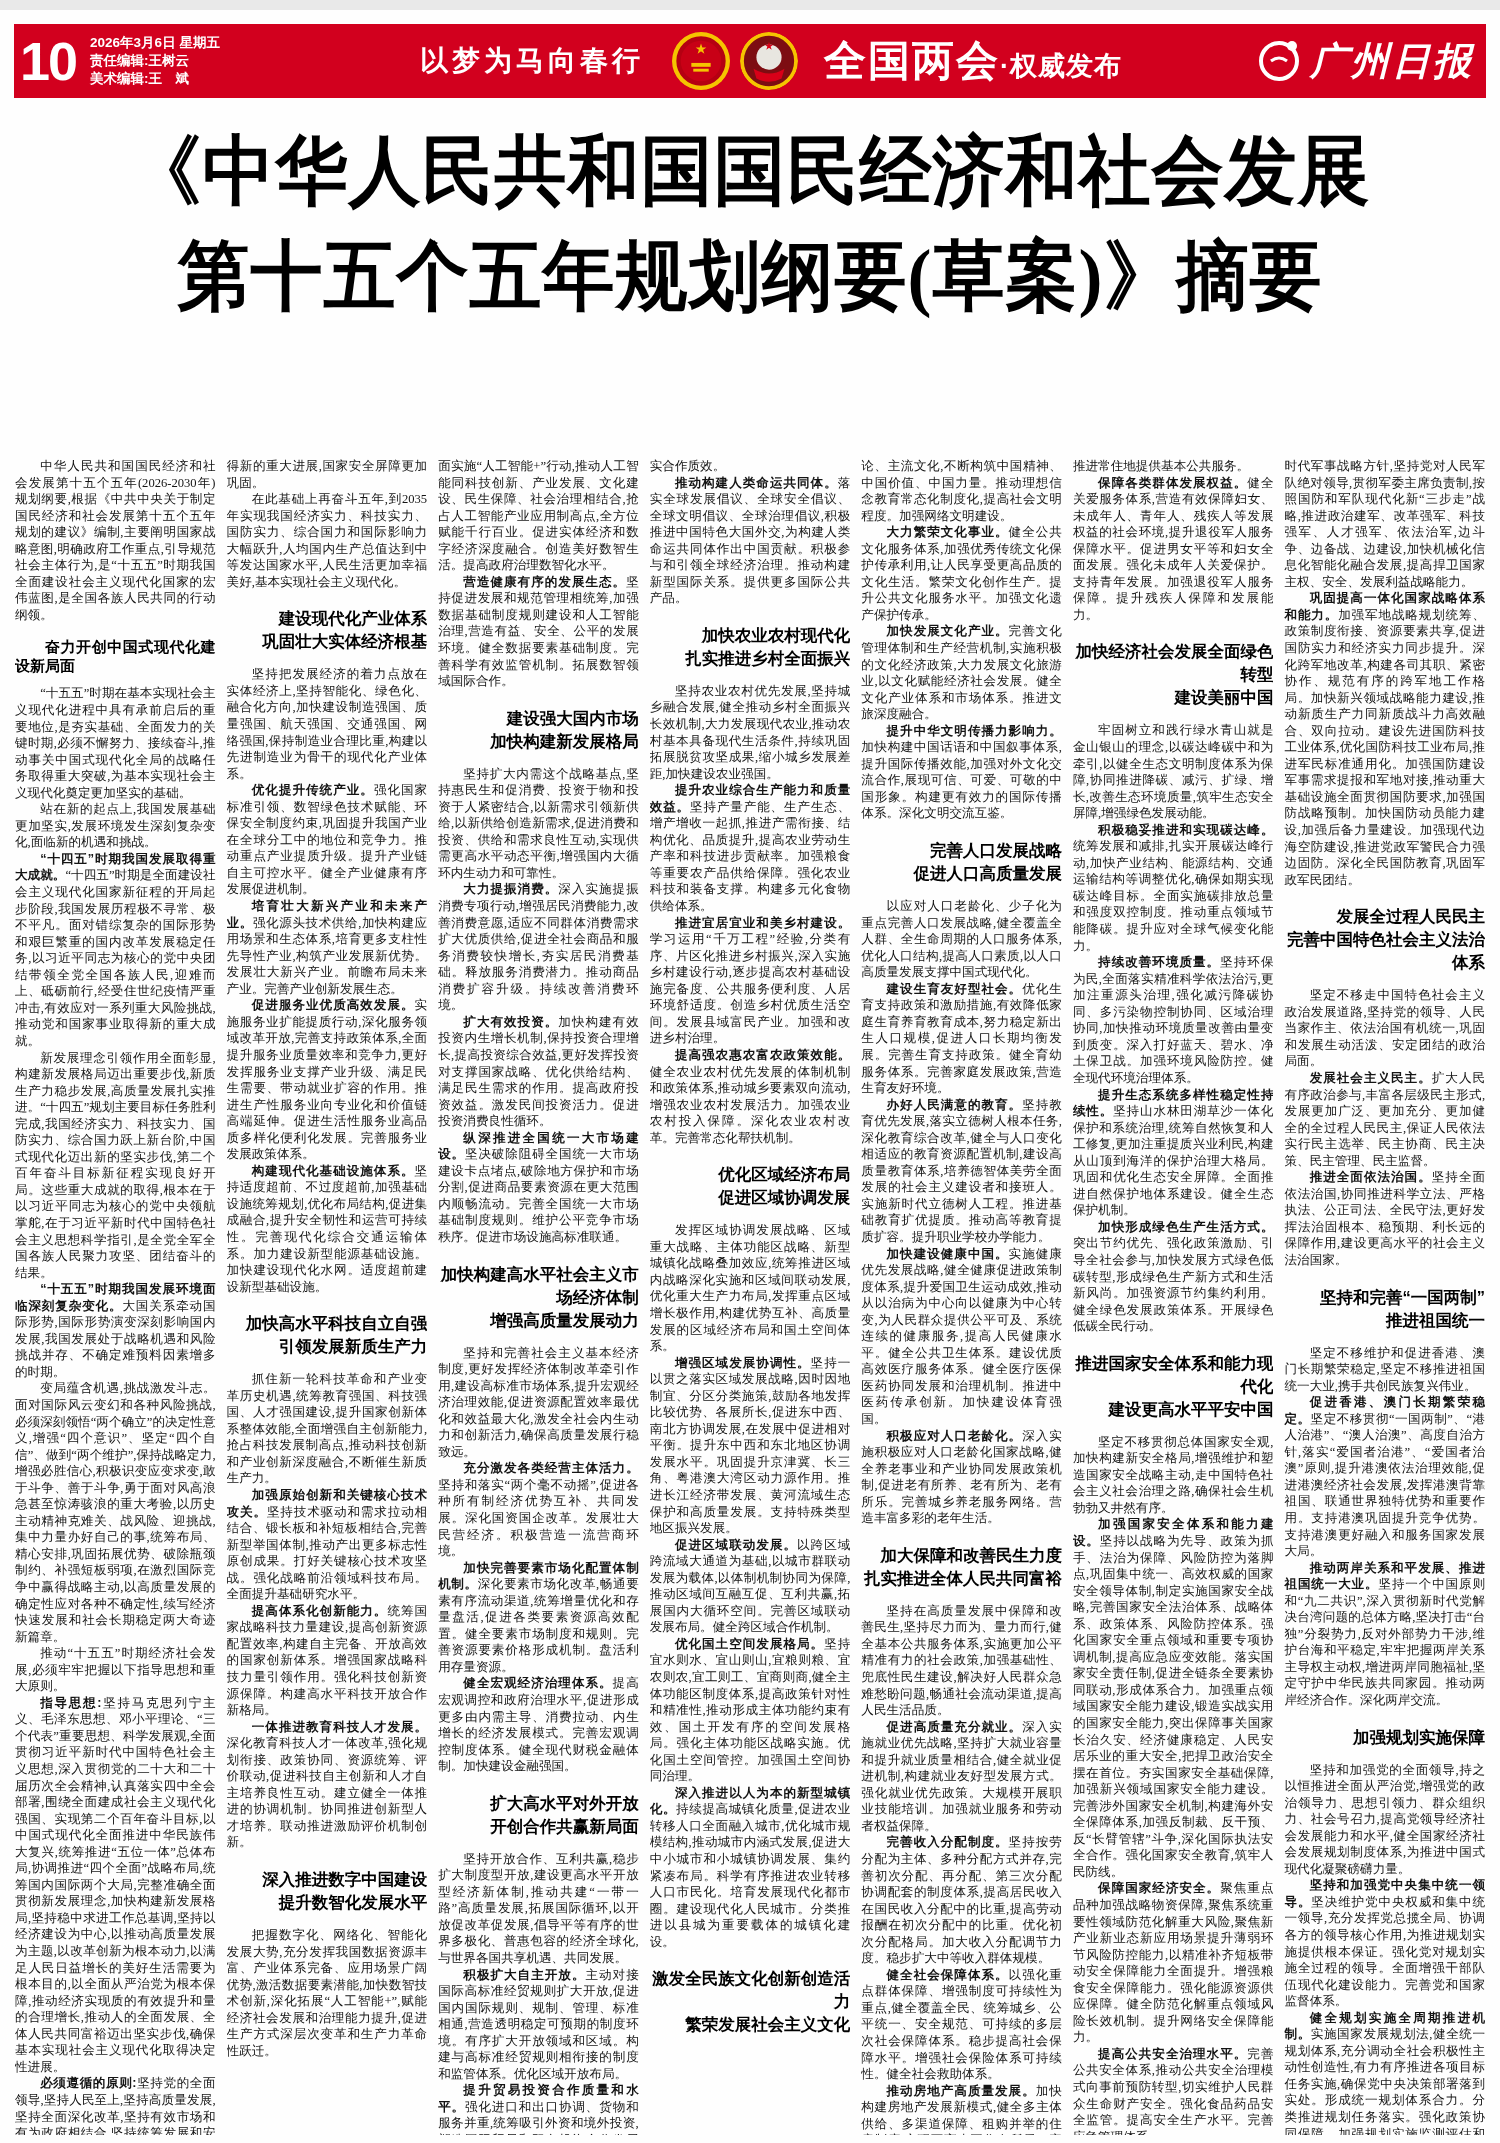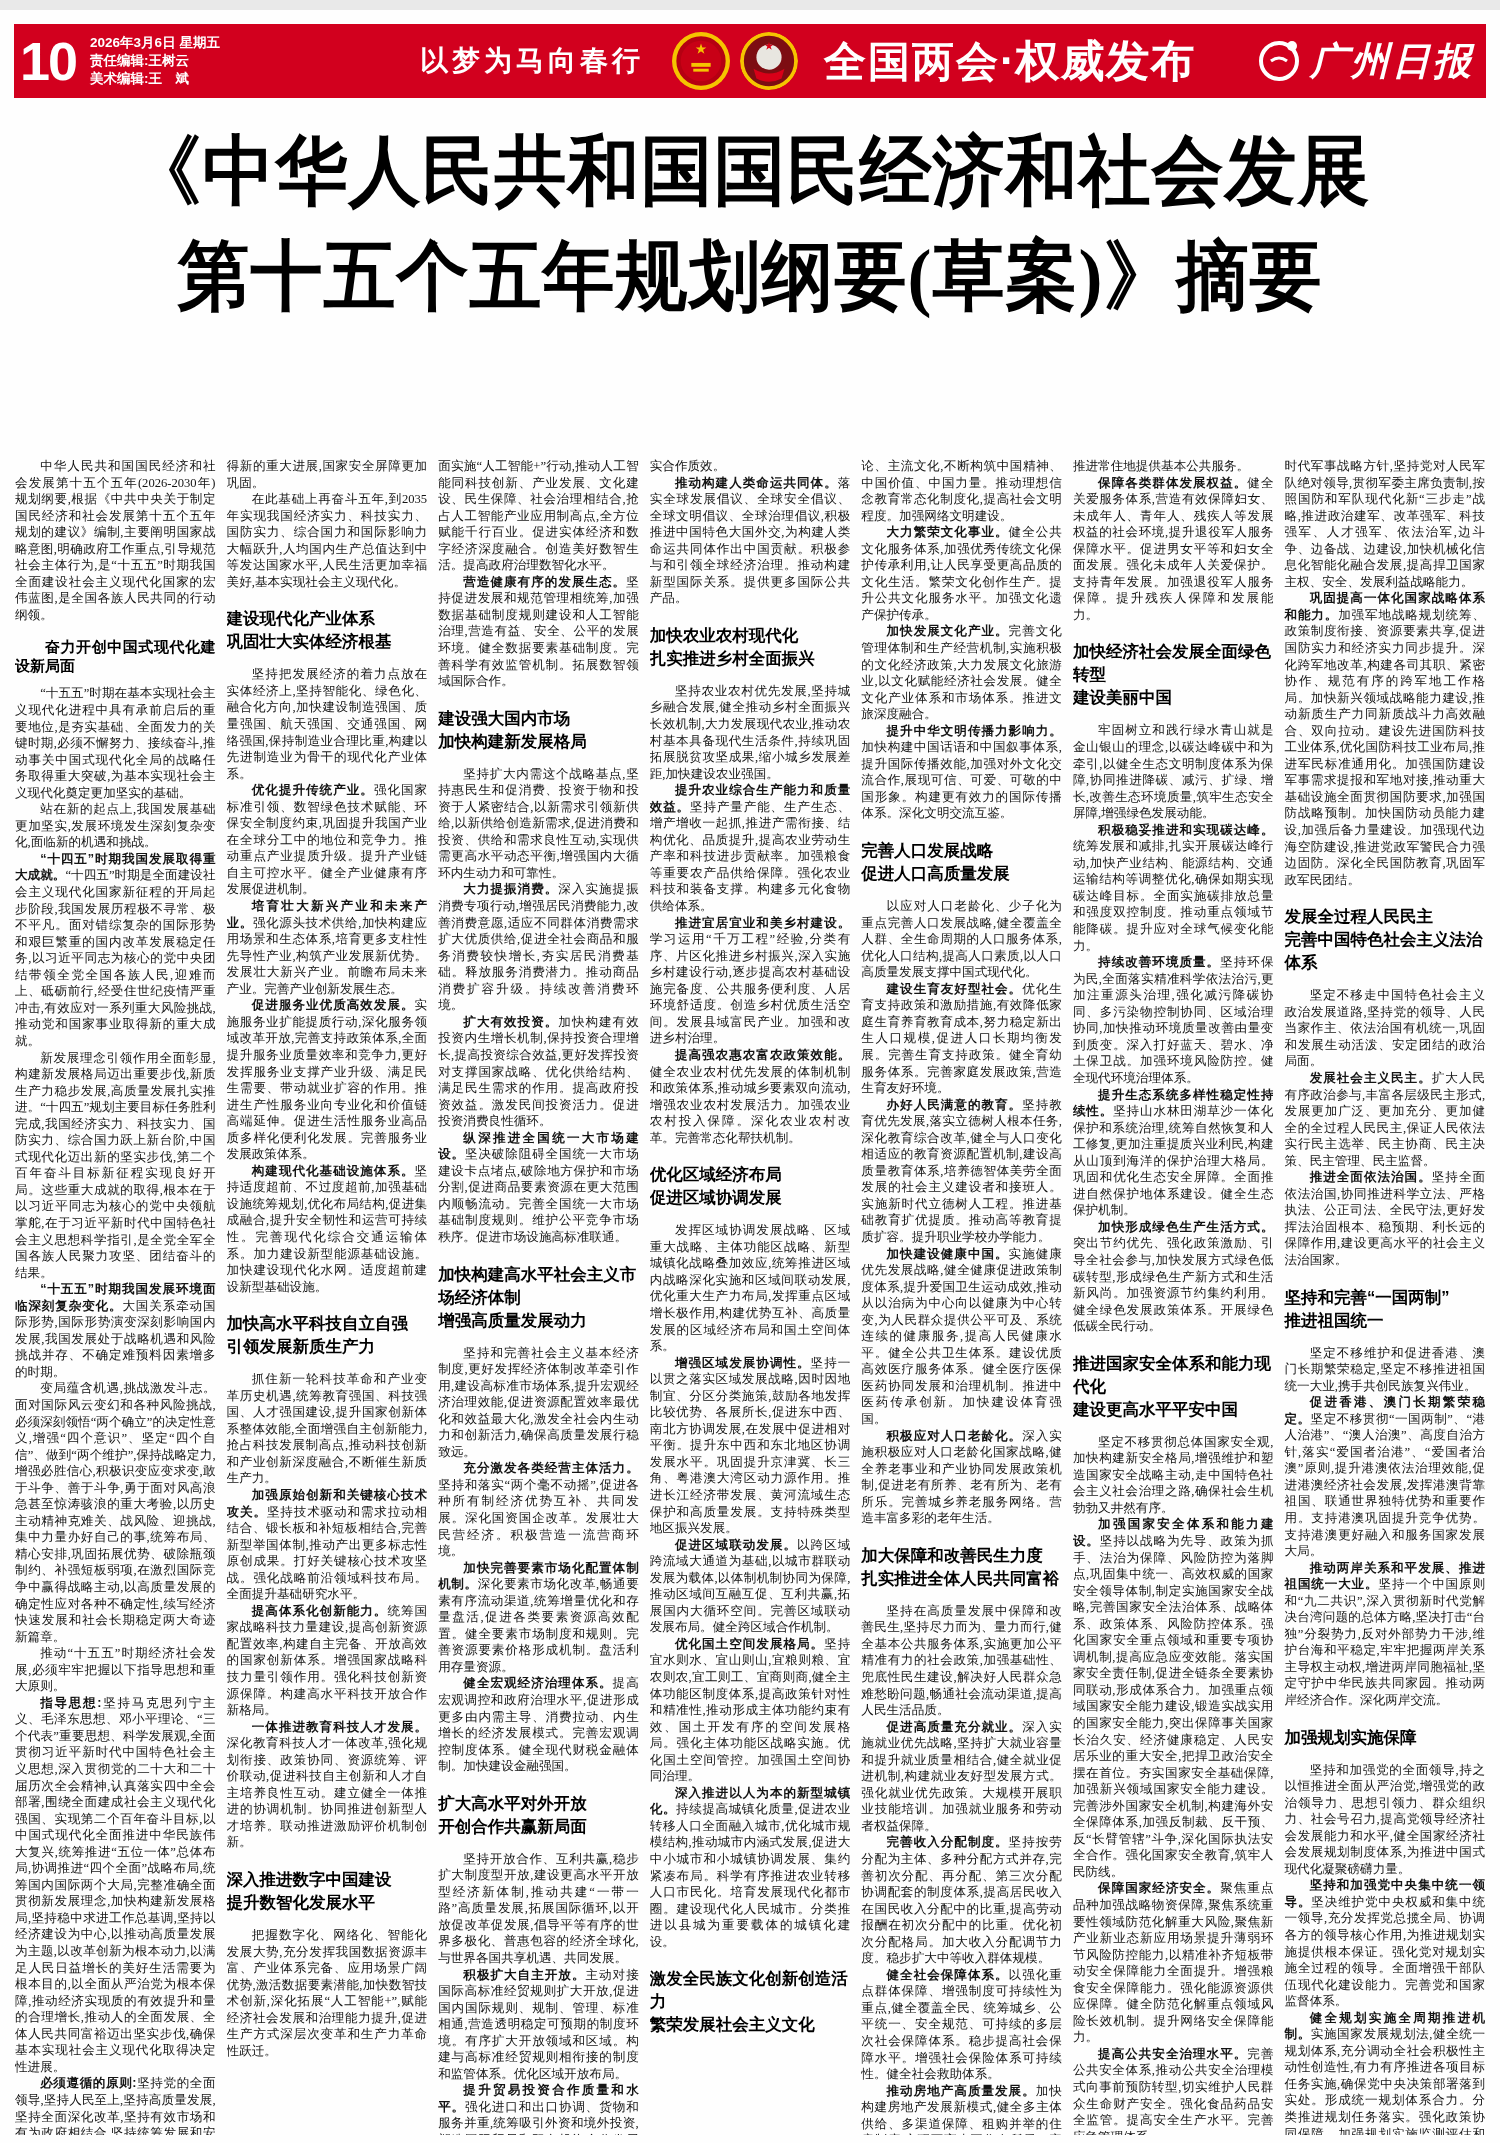--- a/index.html
+++ b/index.html
@@ -9,35 +9,35 @@
   .band{position:absolute;left:14px;top:14px;right:14px;height:74px;display:flex;align-items:center;}
   .pagenum{font-family:"Liberation Sans",sans-serif;font-weight:bold;font-size:54px;color:#fff;
            line-height:1;margin:0 14px 0 6px;letter-spacing:-2px;}
   .dateblock{font-family:"Liberation Sans",sans-serif;color:#fff;font-size:13.5px;line-height:18px;font-weight:bold;}
   .slogan{font-family:"Liberation Sans",sans-serif;color:#fff;font-weight:bold;font-size:28px;
           letter-spacing:4px;margin-left:200px;white-space:nowrap;}
   .emblems{display:flex;align-items:center;margin-left:28px;gap:10px;}
   .emblem{width:58px;height:58px;border-radius:50%;display:block;}
   .banner-title{font-family:"Liberation Serif",serif;color:#fff;font-weight:bold;font-size:42px;
           letter-spacing:2px;margin-left:26px;white-space:nowrap;}
-  .banner-title .sub{font-family:Liberation Sans, sans-serif;font-size:44px;letter-spacing:1px;}
+  .banner-title .sub{font-family:Liberation Sans, sans-serif;font-size:27px;letter-spacing:1px;}
   .masthead{margin-left:auto;margin-right:12px;display:flex;align-items:center;gap:8px;color:#fff;}
   .masthead .logotype{font-family:"Liberation Serif",serif;font-style:italic;font-weight:bold;
           font-size:38px;letter-spacing:3px;white-space:nowrap;}
   
   .headline{margin:110px 30px 26px 30px;text-align:center;font-weight:900;
             font-family:"Liberation Serif",serif;font-size:72px;line-height:1.38;letter-spacing:1px;
             color:#000;transform:scale(1,1.06);transform-origin:top center;}
   
   .cols{position:absolute;left:15px;right:15px;top:448px;bottom:18px;display:flex;gap:11px;}
   .col{flex:1 1 0;overflow:hidden;text-align:justify;font-size:12.6px;line-height:16.55px;color:#141414;}
   .para{margin:0;text-indent:2em;}
   .para.noindent{text-indent:0;}
   .para .lead{font-family:"Liberation Sans",sans-serif;font-weight:bold;}
-  .sec-head{font-family:"Liberation Sans",sans-serif;font-weight:bold;text-align:left;
+  .sec-head{font-family:"Liberation Sans",sans-serif;font-weight:bold;text-align:right;
             font-size:16.5px;line-height:23px;margin:17px 0 13px 0;white-space:pre-line;text-indent:0;color:#000;}
   .sub-head{font-family:"Liberation Sans",sans-serif;font-weight:bold;font-size:15px;line-height:19px;
             margin:14px 0 10px 0;text-indent:2em;color:#000;}
 </style>
 </head>
 <body>
 
 <div class="sheet">
 
   <div class="band" id="band" style="background: rgb(210, 0, 30);">

